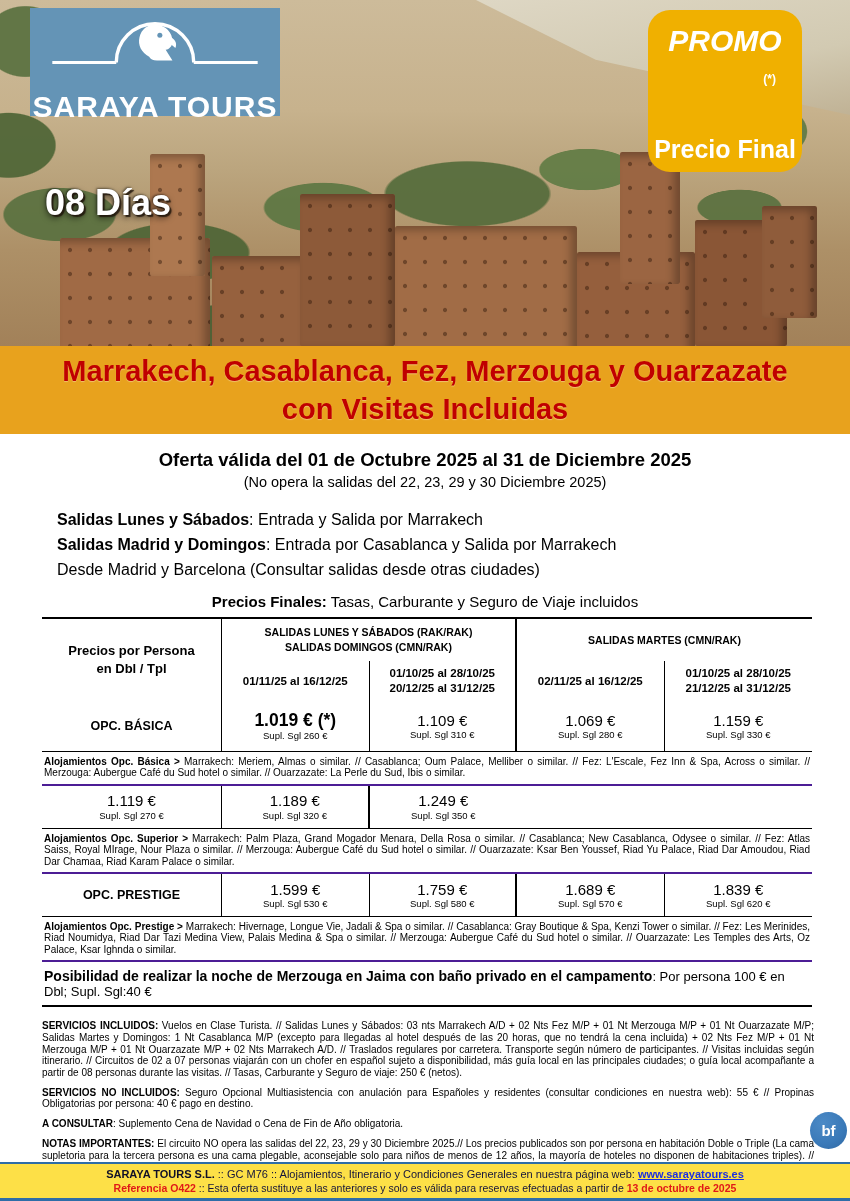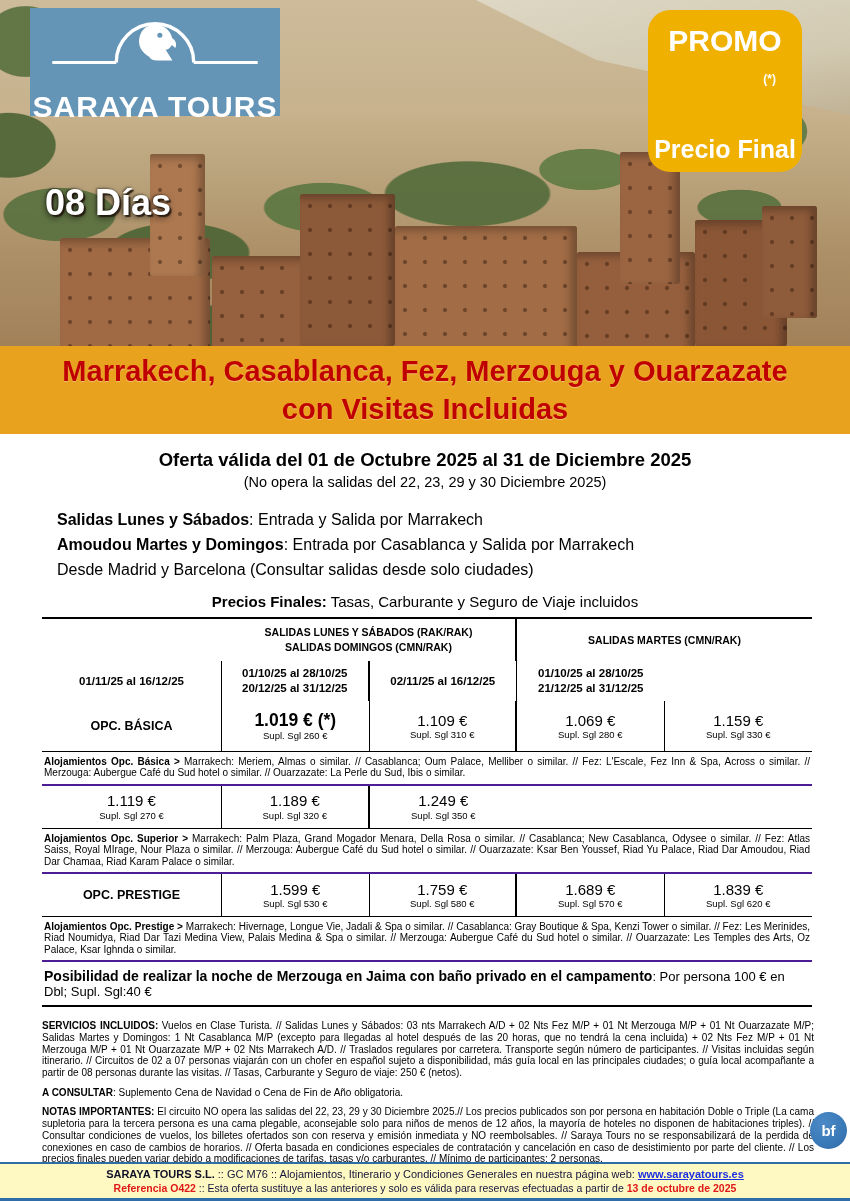--- a/index.html
+++ b/index.html
@@ -41,21 +41,21 @@
 
   .logo-box { position:absolute; left:30px; top:8px; width:250px; height:108px;
     background:#6494b6; display:flex; flex-direction:column; align-items:center;
     justify-content:flex-start; padding-top:6px; }
   .logo-box svg { display:block; }
   .logo-text { color:#fff; font-weight:bold; font-size:30px; letter-spacing:1px; line-height:1; margin-top:16px; }
 
   .promo-box { position:absolute; left:648px; top:10px; width:154px; height:162px;
     background:#f0b000; border-radius:22px; color:#fff; text-align:center;
     display:flex; flex-direction:column; justify-content:space-between; padding:16px 4px 10px; }
-  .promo-label { font-size:30px; font-weight:bold; line-height:1; }
+  .promo-label { font-size:30px; font-weight:bold; line-height:1;font-style:italic; }
   .promo-ast { position:absolute; right:26px; top:62px; font-size:12px; font-weight:bold; }
   .promo-price { font-size:40px; font-weight:bold; line-height:1; letter-spacing:-1px; }
   .promo-eur { font-size:21px; font-weight:bold; margin-left:6px; letter-spacing:0; }
   .promo-final { font-size:25px; font-weight:bold; line-height:1; }
 
   .hero-days { position:absolute; left:45px; top:182px; color:#fff; font-weight:bold; font-size:36px;
     text-shadow:2px 2px 1px rgba(30,20,10,.85), 0 3px 6px rgba(0,0,0,.6), -1px -1px 2px rgba(0,0,0,.4); }
   .hero-title { position:absolute; left:36px; top:226px; width:800px; color:#fff; font-weight:bold; font-size:50px;
     letter-spacing:-1px; white-space:nowrap;
     text-shadow:2px 2px 1px rgba(30,20,10,.85), 0 4px 7px rgba(0,0,0,.6), -1px -1px 2px rgba(0,0,0,.4); }
@@ -97,21 +97,21 @@
 
   
   .notes { width:772px; margin:13px auto 0 42px; font-size:10px; line-height:11.7px; text-align:justify; }
   .notes p { margin-bottom:8px; }
 
   .bf-badge { position:absolute; right:3px; top:1112px; width:37px; height:37px; border-radius:50%;
     background:radial-gradient(circle at 35% 30%, #4b8ac6, #3a79b8 60%, #2f66a0);
     color:#fff; font-weight:bold; font-size:15px; display:flex; align-items:center; justify-content:center; }
 
   
-  .footer { position:absolute; left:0; bottom:0; width:850px; height:39px; background:#fef9c3;
+  .footer { position:absolute; left:0; bottom:0; width:850px; height:39px; background:#fde047;
     border-top:2px solid #2e6da8; border-bottom:3px solid #2e6da8;
     display:flex; flex-direction:column; align-items:center; justify-content:center; gap:2px;
     font-size:11px; color:#14143c; }
   .footer .l2 { font-size:10.5px; }
   .fbold { font-weight:bold; color:#101028; }
   .flink { color:#1b2ee0; text-decoration:underline; font-weight:bold; cursor:pointer; }
   .fred { color:#e01818; font-weight:bold; }
 </style>
 </head>
 <body>
@@ -160,28 +160,32 @@
     <div>Marrakech, Casablanca, Fez, Merzouga y Ouarzazate</div>
     <div>con Visitas Incluidas</div>
   </div>
 
   <div class="content">
     <p class="v1">Oferta válida del 01 de Octubre 2025 al 31 de Diciembre 2025</p>
     <p class="v2">(No opera la salidas del 22, 23, 29 y 30 Diciembre 2025)</p>
 
     <div class="departures">
       <div><b>Salidas Lunes y Sábados</b><span>: Entrada y Salida por Marrakech</span></div>
-      <div><b>Amoudou Martes y Domingos</b><span>: Entrada por Casablanca y Salida por Marrakech</span></div>
-      <div><b></b><span>Desde Madrid y Barcelona (Consultar salidas desde solo ciudades)</span></div>
+      <div><b>Salidas Madrid y Domingos</b><span>: Entrada por Casablanca y Salida por Marrakech</span></div>
+      <div><b></b><span>Desde Madrid y Barcelona (Consultar salidas desde otras ciudades)</span></div>
     </div>
 
     <p class="prices-note"><b>Precios Finales:</b><span> Tasas, Carburante y Seguro de Viaje incluidos</span></p>
 
     <div class="ptable">
       <div class="thead">
+        <div class="cell corner">
+          <span>Precios por Persona</span>
+            <span>en Dbl / Tpl</span>
+        </div>
         <div class="cell g1">
           <span>SALIDAS LUNES Y SÁBADOS (RAK/RAK)</span>
             <span>SALIDAS DOMINGOS (CMN/RAK)</span>
         </div>
         <div class="cell g2">
           <span>SALIDAS MARTES (CMN/RAK)</span>
         </div>
         <div class="cell dt br1">
             <span>01/11/25 al 16/12/25</span>
             <span></span>
@@ -256,20 +260,21 @@
             <span class="ps">Supl. Sgl 620 €</span>
           </div>
       </div>
       <div class="aloja"><b>Alojamientos Opc. Prestige &gt;</b><span> Marrakech: Hivernage, Longue Vie, Jadali &amp; Spa o similar. // Casablanca: Gray Boutique &amp; Spa, Kenzi Tower o similar. // Fez: Les Merinides, Riad Noumidya, Riad Dar Tazi Medina View, Palais Medina &amp; Spa o similar. // Merzouga: Aubergue Café du Sud hotel o similar.  // Ouarzazate: Les Temples des Arts, Oz Palace, Ksar Ighnda o similar.</span></div>
 
       <div class="jaima"><b>Posibilidad de realizar la noche de Merzouga en Jaima con baño privado en el campamento</b><span>: Por persona 100 € en Dbl; Supl. Sgl:40 €</span></div>
     </div>
 
     <div class="notes">
       <p><b>SERVICIOS INCLUIDOS:</b><span> Vuelos en Clase Turista. // Salidas Lunes y Sábados: 03 nts Marrakech A/D + 02 Nts Fez M/P + 01 Nt Merzouga M/P + 01 Nt Ouarzazate M/P; Salidas Martes y Domingos: 1 Nt Casablanca M/P (excepto para llegadas al hotel después de las 20 horas, que no tendrá la cena incluida) + 02 Nts Fez M/P + 01 Nt Merzouga M/P + 01 Nt Ouarzazate M/P + 02 Nts Marrakech A/D. // Traslados regulares por carretera. Transporte según número de participantes. // Visitas incluidas según itinerario. // Circuitos de 02 a 07 personas viajarán con un chofer en español sujeto a disponibilidad, más guía local en las principales ciudades; o guía local acompañante a partir de 08 personas durante las visitas. // Tasas, Carburante y Seguro de viaje: 250 € (netos).</span></p>
+      <p><b>SERVICIOS NO INCLUIDOS:</b><span> Seguro Opcional Multiasistencia con anulación para Españoles y residentes (consultar condiciones en nuestra web): 55 € // Propinas Obligatorias por persona: 40 €  pago en destino.</span></p>
       <p><b>A CONSULTAR</b><span>: Suplemento Cena de Navidad o Cena de Fin de Año obligatoria.</span></p>
       <p><b>NOTAS IMPORTANTES:</b><span> El circuito NO opera las salidas del 22, 23, 29 y 30 Diciembre 2025.// Los precios publicados son por persona en habitación Doble o Triple (La cama supletoria para la tercera persona es una cama plegable, aconsejable solo para niños de menos de 12 años, la mayoría de hoteles no disponen de habitaciones triples). // Consultar condiciones de vuelos, los billetes ofertados son con reserva y emisión inmediata y NO reembolsables. // Saraya Tours no se responsabilizará de la perdida de conexiones en caso de cambios de horarios. // Oferta basada en condiciones especiales de contratación y cancelación en caso de desistimiento por parte del cliente. // Los precios finales pueden variar debido a modificaciones de tarifas, tasas y/o carburantes. // Mínimo de participantes: 2 personas.</span></p>
     </div>
   </div>
 
   <div class="bf-badge">bf</div>
 
   <div class="footer">
     <div class="l1">
       <span class="fbold">SARAYA TOURS S.L.</span><span> :: GC M76 ::  Alojamientos, Itinerario y Condiciones Generales en nuestra página web:  </span><a class="flink">www.sarayatours.es</a>

